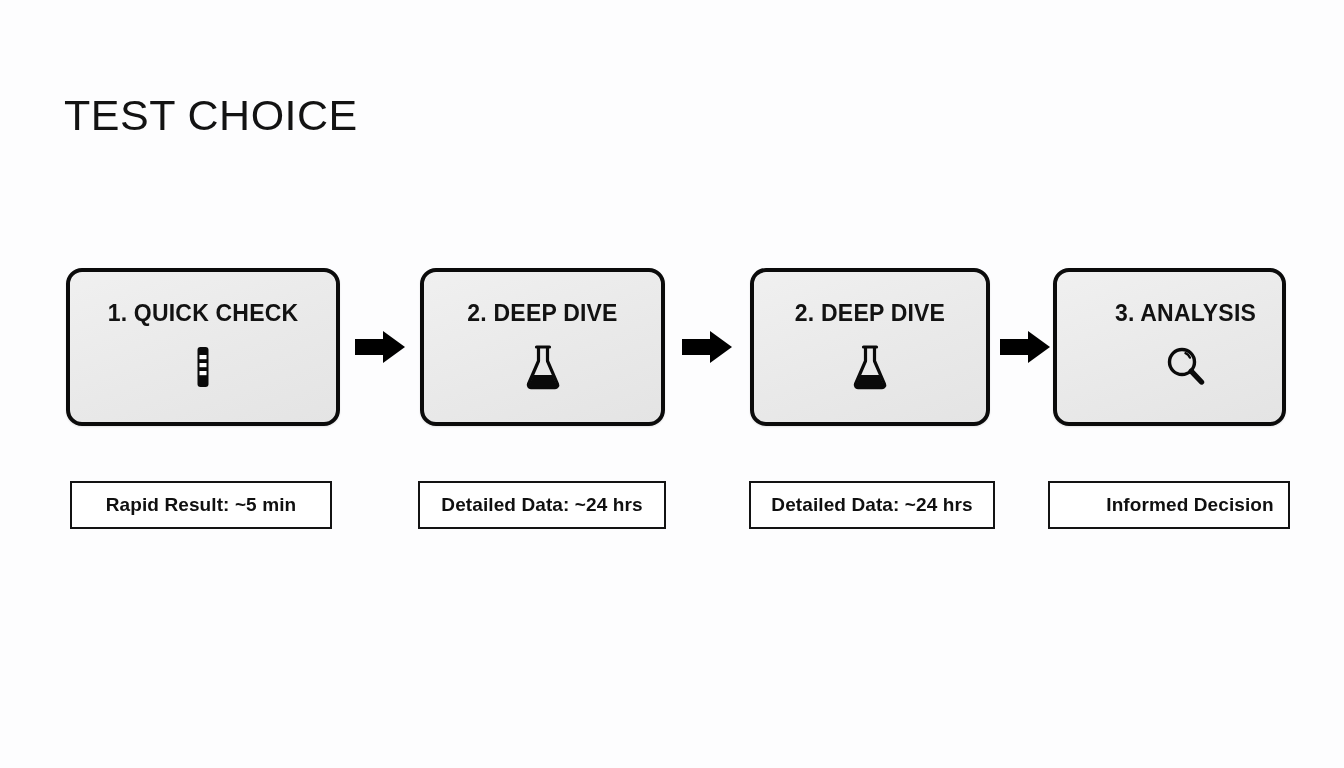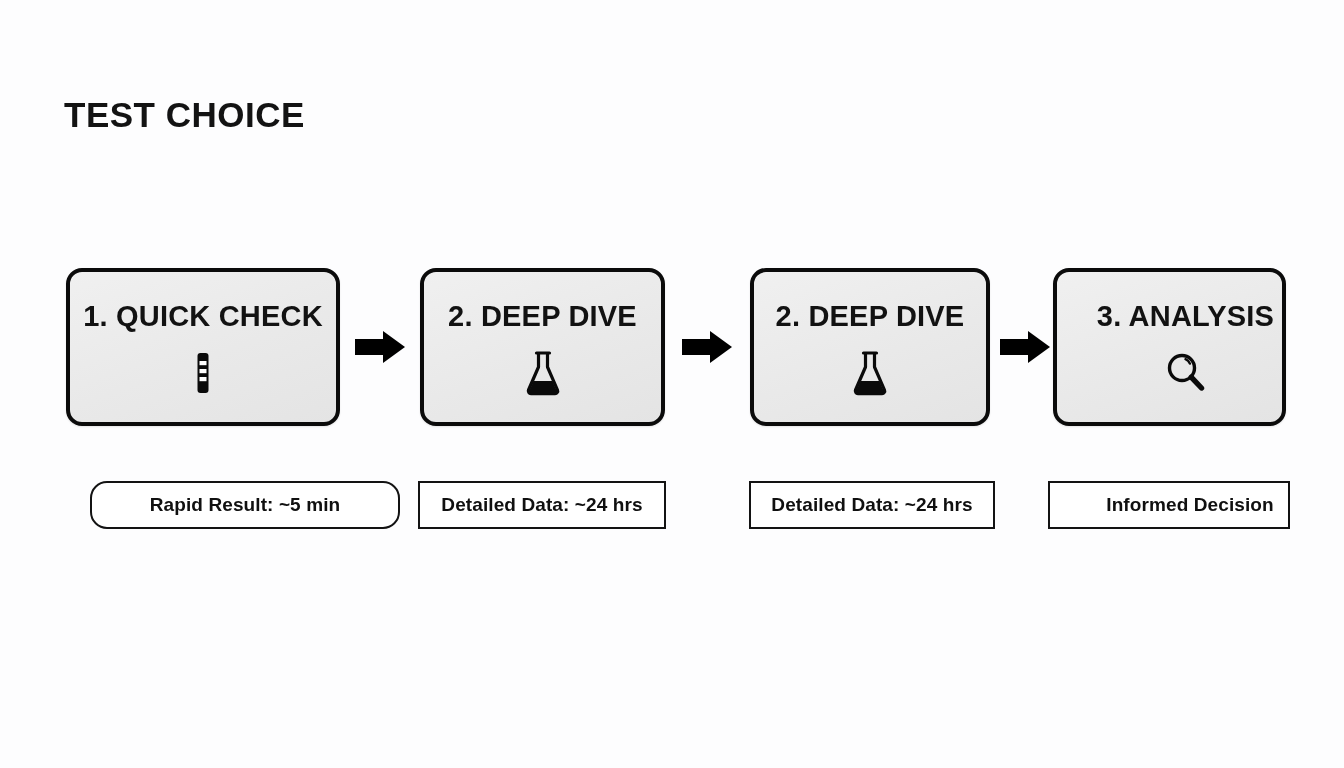--- a/index.html
+++ b/index.html
@@ -19,22 +19,22 @@
 
   
   #title-block {
     position: absolute;
     left: 64px;
     top: 88px;
     width: 600px;
   }
   .title-line {
     font-family: "Liberation Sans", sans-serif;
-    font-weight: bold;
-    font-size: 35px;
+    font-weight: normal;
+    font-size: 43px;
     line-height: 54px;
     letter-spacing: 0.5px;
     color: #131313;
     white-space: nowrap;
   }
 
   
   #flow-row {
     position: absolute;
     left: 0;
@@ -53,21 +53,21 @@
     box-shadow: 0 1px 2px rgba(0,0,0,0.10);
     display: flex;
     flex-direction: column;
     align-items: center;
   }
 
   .step-title {
     margin-top: 28px;
     font-family: "Liberation Sans", sans-serif;
     font-weight: bold;
-    font-size: 29px;
+    font-size: 23px;
     letter-spacing: 0.2px;
     color: #121212;
     white-space: nowrap;
     text-align: left;
   }
 
   .step-icon {
     margin-top: 12px;
     width: 56px;
     height: 56px;
@@ -112,21 +112,21 @@
     justify-content: center;
   }
   .caption-text {
     font-family: "Liberation Sans", sans-serif;
     font-weight: bold;
     font-size: 19px;
     letter-spacing: 0.1px;
     color: #101010;
     white-space: nowrap;
   }
-  #caption-0 { left: 90px;   width: 310px; border-radius: 17px; }
+  #caption-0 { left: 70px;   width: 262px; }
   #caption-1 { left: 418px;  width: 248px; }
   #caption-2 { left: 749px;  width: 246px; }
   #caption-3 { left: 1048px; width: 242px; padding-left: 42px; }
 </style>
 </head>
 <body>
 
 <div id="title-block">
   <div class="title-line">TEST CHOICE</div>
 </div>

